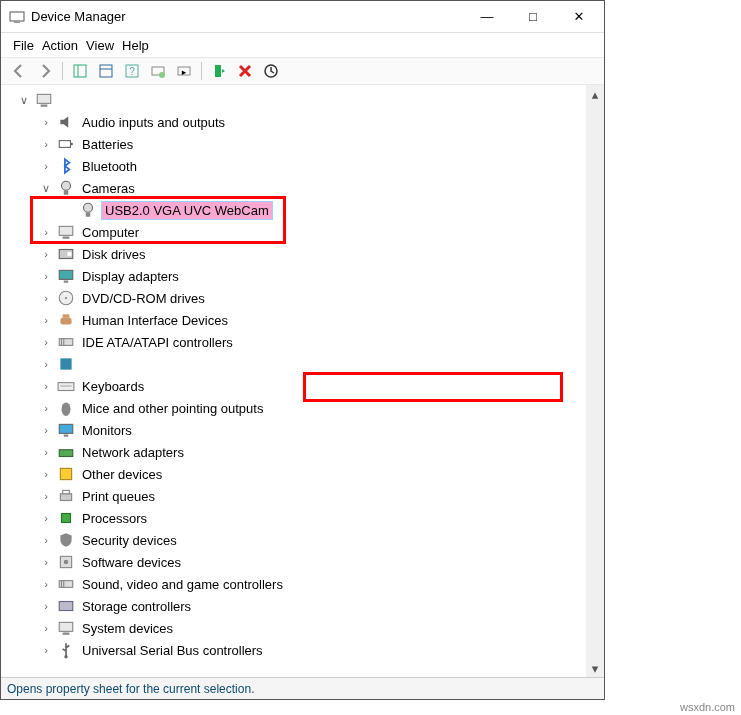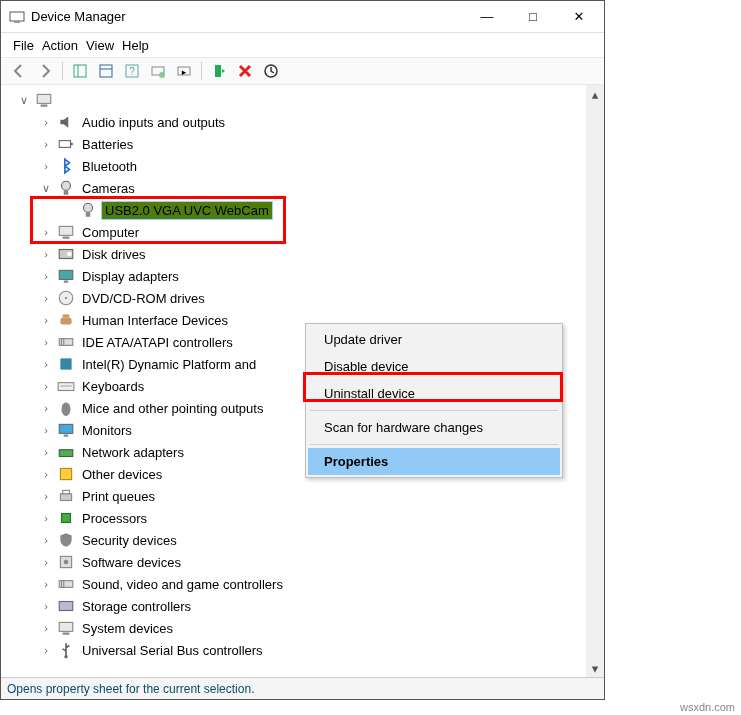--- a/index.html
+++ b/index.html
@@ -21,21 +21,21 @@
   .vscroll-up, .vscroll-down { height: 18px; display:flex; align-items:center; justify-content:center; color:#555;}
   .vscroll-track { height: calc(100% - 36px); background:#f0f0f0;}
   .node { display: flex; align-items: center; gap: 4px; height: 22px; padding-left: 0; white-space: nowrap; }
   .indent0 { padding-left: 0px; }
   .indent1 { padding-left: 22px; }
   .indent2 { padding-left: 44px; }
   .exp { width: 14px; height: 14px; display: inline-flex; align-items:center; justify-content:center; color:#666; font-size:11px;}
   .exp.blank { color: transparent; }
   .nicon { width: 18px; height: 18px; display:flex; align-items:center; justify-content:center;}
   .nlabel { padding: 1px 3px; }
-  .nlabel.selected { background: #4d7c0f; border: 1px solid #99d1ff; }
+  .nlabel.selected { background: #f9a8d4; border: 1px solid #99d1ff; }
   .statusbar { height: 22px; border-top: 1px solid #ccc; padding: 2px 6px; font-size: 12px; color: #0c4a6e; background:#f5f5f5; display:flex; align-items:center;}
   .ctxmenu { position: absolute; left: 304px; top: 238px; width: 258px; background: #f2f2f2; border: 1px solid #bfbfbf; box-shadow: 2px 2px 4px rgba(0,0,0,0.2); padding: 2px; z-index: 10; }
   .ctxitem { padding: 6px 16px; font-size: 13px; }
   .ctxsep { height: 1px; background: #d0d0d0; margin: 3px 2px; }
   .ctxitem.hover { background: #91c9f7; font-weight: 700; }
   .highlight-box { position: absolute; border: 3px solid red; pointer-events: none; z-index: 20; }
   .hb1 { left: 30px; top: 196px; width: 256px; height: 48px; }
   .hb2 { left: 303px; top: 372px; width: 260px; height: 30px; }
   .watermark { position: absolute; right: 6px; bottom: 2px; font-size: 11px; color: #888; z-index: 30;}
 </style>
@@ -249,21 +249,20 @@
             </span>
             <span class="nlabel">IDE ATA/ATAPI controllers</span>
           </div>
           <div class="node indent1">
             <span class="exp">›</span>
             <span class="nicon">
               <svg viewBox="0 0 16 16">
                 <rect x="3" y="3" width="10" height="10" fill="#38a"></rect>
               </svg>
             </span>
-            <span class="nlabel">Intel(R) Dynamic Platform and</span>
           </div>
           <div class="node indent1">
             <span class="exp">›</span>
             <span class="nicon">
               <svg viewBox="0 0 16 16">
                 <rect x="1" y="5" width="14" height="7" fill="#eee" stroke="#888"></rect>
                 <line x1="3" y1="8" x2="13" y2="8" stroke="#aaa"></line>
               </svg>
             </span>
             <span class="nlabel">Keyboards</span>
@@ -385,29 +384,20 @@
           </div>
         </div>
 
     </div>
     <div class="vscroll">
       <div class="vscroll-up">▴</div>
       <div class="vscroll-track"></div>
       <div class="vscroll-down">▾</div>
     </div>
 
-    <div class="ctxmenu">
-      <div class="ctxitem">Update driver</div>
-      <div class="ctxitem">Disable device</div>
-      <div class="ctxitem">Uninstall device</div>
-      <div class="ctxsep"></div>
-      <div class="ctxitem">Scan for hardware changes</div>
-      <div class="ctxsep"></div>
-      <div class="ctxitem hover">Properties</div>
-    </div>
   </div>
 
   <div class="statusbar">
     <span>Opens property sheet for the current selection.</span>
   </div>
 </div>
 
 <div class="highlight-box hb1"></div>
 <div class="highlight-box hb2"></div>
 

